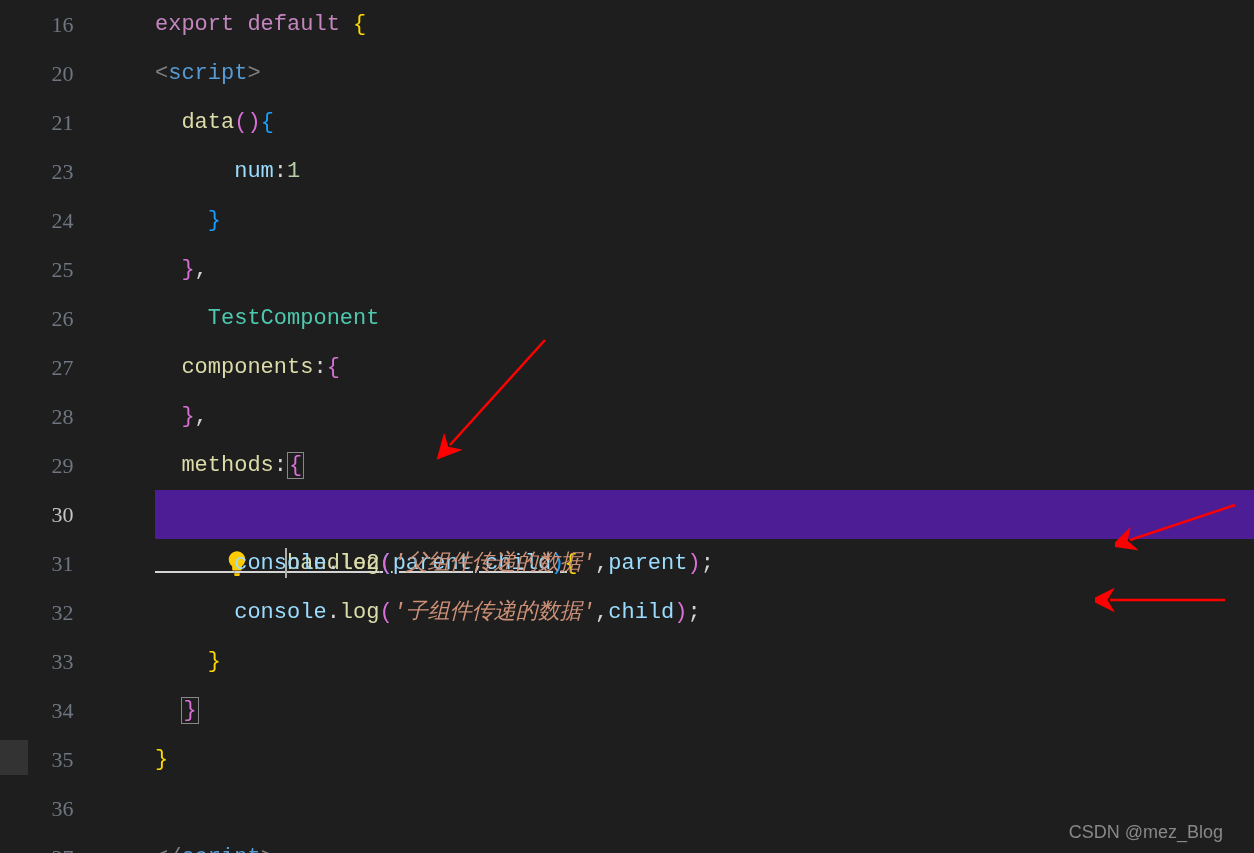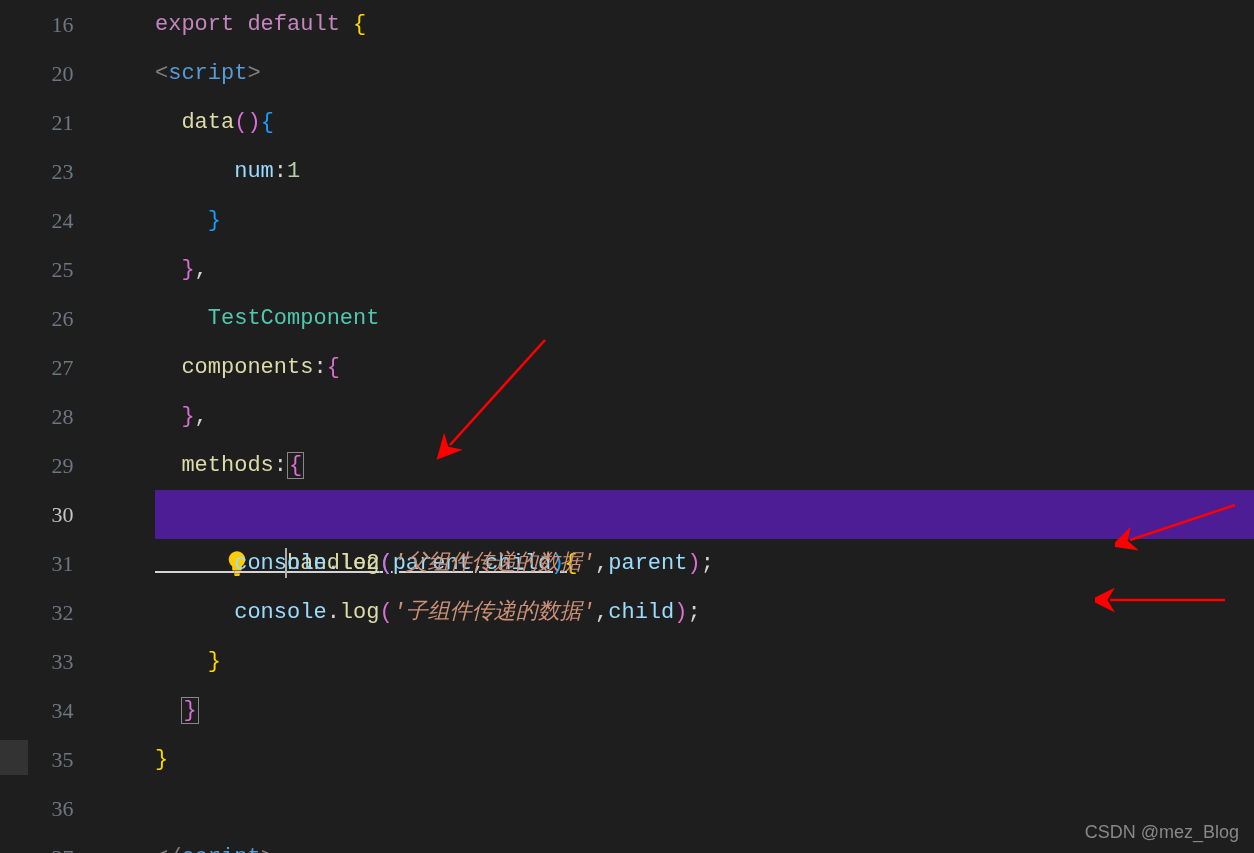--- a/index.html
+++ b/index.html
@@ -91,21 +91,21 @@
       vertical-align: middle;
       margin-left: -2px;
     }
     .arrow {
       position: absolute;
       pointer-events: none;
     }
     .watermark {
       position: absolute;
       bottom: 10px;
-      right: 15px;
+      right: 31px;
       color: #888;
       font-size: 18px;
       font-family: Arial, sans-serif;
     }
     .activity-bar-hint {
       position: absolute;
       left: 0;
       top: 740px;
       width: 28px;
       height: 35px;

